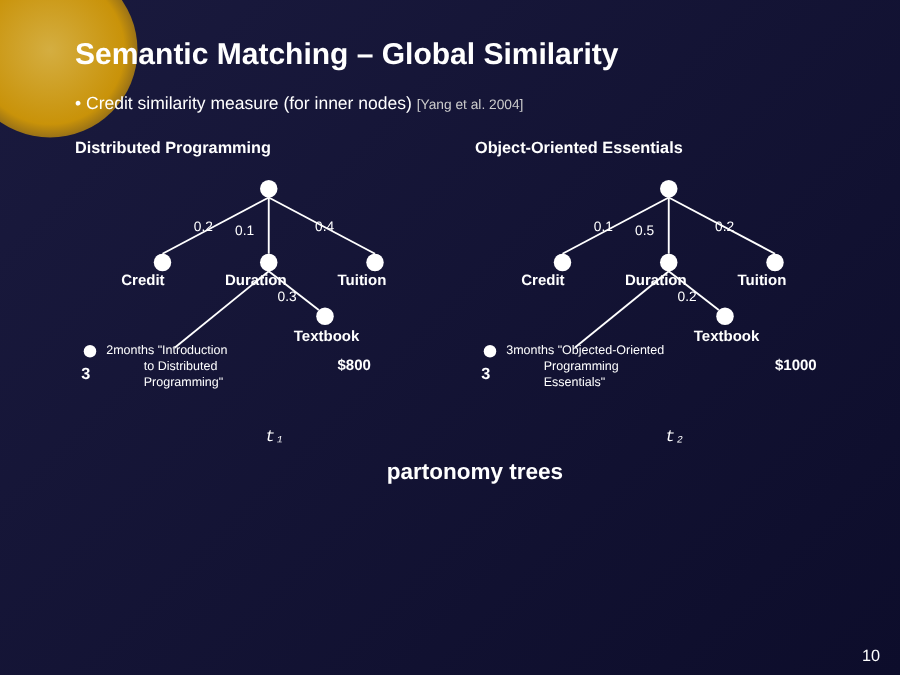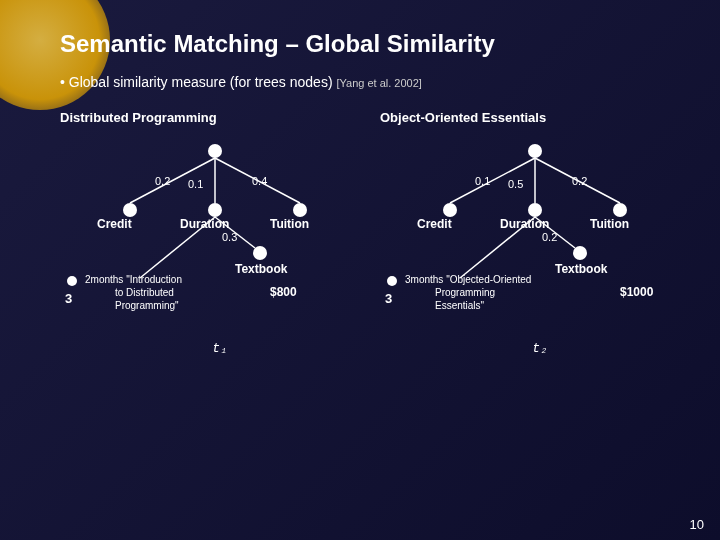--- a/index.html
+++ b/index.html
@@ -116,22 +116,22 @@
   <div class="circle-deco"></div>
 
   <div class="content">
 
     <div class="title">
       <span>Semantic Matching – Global Similarity</span>
     </div>
 
     <div class="subtitle">
       <span>•</span>
-      <span>Global similarity measure (for trees nodes)</span>
-      <span class="ref">[Yang et al. 2002]</span>
+      <span>Credit similarity measure (for inner nodes)</span>
+      <span class="ref">[Yang et al. 2004]</span>
     </div>
 
     <div class="trees-container">
 
       <div class="tree-section">
         <div class="tree-title">Distributed Programming</div>
         <svg class="tree-svg" viewBox="0 0 320 200" height="200">
 
           <circle cx="155" cy="18" r="7" fill="#ffffff"></circle>
 
@@ -206,17 +206,18 @@
           <text x="25" y="150" fill="#ffffff" font-size="10" font-family="Arial">3months  "Objected-Oriented</text>
           <text x="55" y="163" fill="#ffffff" font-size="10" font-family="Arial">Programming</text>
           <text x="55" y="176" fill="#ffffff" font-size="10" font-family="Arial">Essentials"</text>
           <text x="240" y="163" fill="#ffffff" font-size="12" font-family="Arial" font-weight="bold">$1000</text>
         </svg>
         <div class="t-label">t₂</div>
       </div>
 
     </div>
 
+    <div class="partonomy">partonomy trees</div>
 
   </div>
 
   <div class="page-num">10</div>
 </div>
 
 </body></html>

